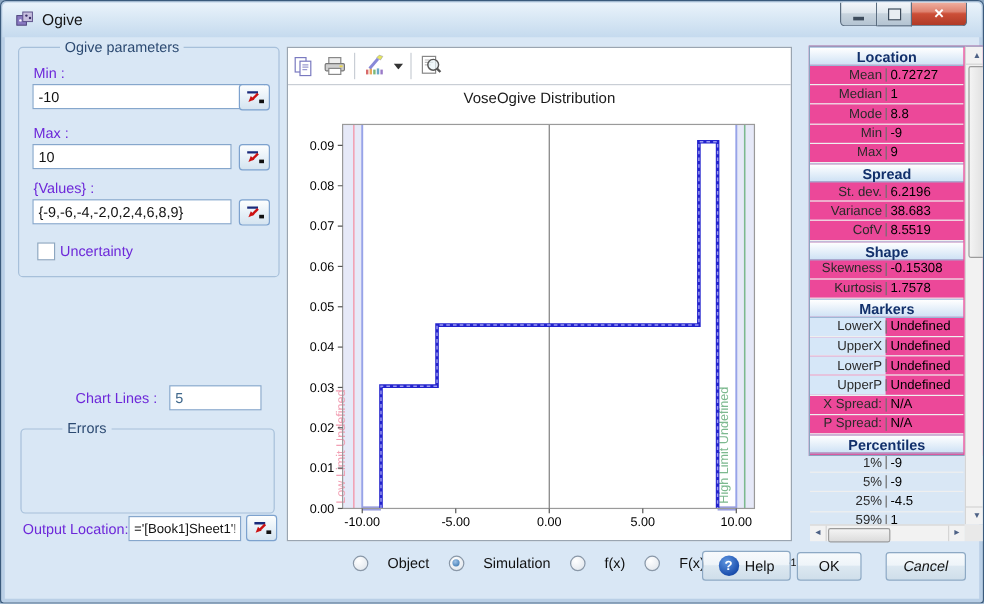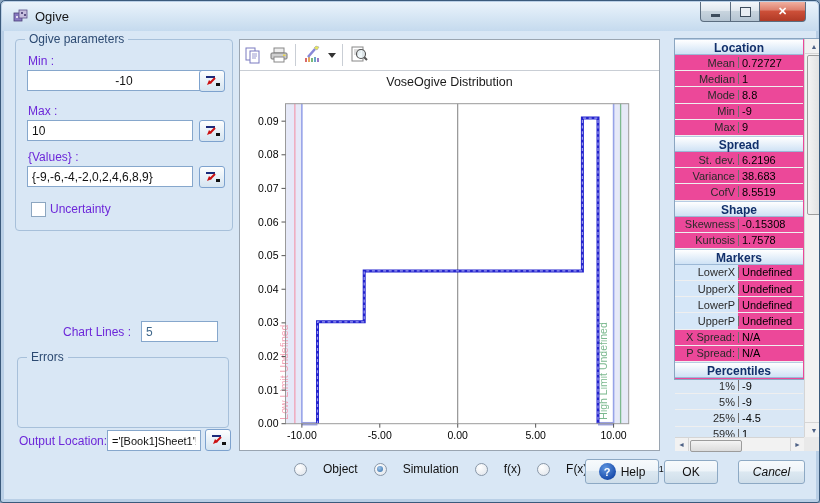--- a/index.html
+++ b/index.html
@@ -11,21 +11,21 @@
   .app-icon{position:absolute;left:11px;top:6px;width:16px;height:16px;}
   .winbtns{position:absolute;top:0;right:12px;display:flex;}
   .wbtn{height:19px;border:1px solid #5b6d80;border-top:none;display:flex;align-items:center;justify-content:center;font-size:10px;color:#36424e;background:linear-gradient(180deg,#f4f7fa,#dfe7ee 45%,#c8d4de 50%,#b4c4d2);}
   .wbtn.min{width:29px;border-radius:0 0 0 4px;}
   .wbtn.max{width:28px;border-left:none;}
   .wbtn.close{width:45px;border-left:none;border-radius:0 0 4px 0;background:linear-gradient(180deg,#f0b0a0 0%,#de8270 40%,#cc4f38 50%,#b03a26 100%);color:#fff;font-weight:bold;font-size:11px;}
   .glyph-min{width:9px;height:3px;background:#3d4c5c;margin-top:8px;}
   .glyph-max{width:9px;height:8px;border:1px solid #3d4c5c;background:#e9eef3;}
   
   .groupbox{position:absolute;border:1px solid #a7c0da;border-radius:4px;}
-  .grouplabel{position:absolute;font-size:12px;color:#2c4a72;background:#d9e7f5;padding:0 4px;}
+  .grouplabel{position:absolute;font-size:12px;color:#2c4a72;background:#d9e7f5;padding:0 4px;margin-left:25px;}
   .fieldlabel{position:absolute;font-size:12px;color:#6d28d9;}
   .tb{position:absolute;background:#fff;border:1px solid #86a7cc;font-family:"Liberation Sans",sans-serif;font-size:12px;color:#111;padding:1px 4px;box-sizing:border-box;}
   .picker{position:absolute;width:26px;height:22px;background:linear-gradient(180deg,#fdfefe,#e8f1f8 50%,#d5e4f0);border:1px solid #7da2ce;border-radius:3px;padding:0;display:flex;align-items:center;justify-content:center;}
   .checkbox{position:absolute;width:13px;height:13px;background:#fff;border:1px solid #8ca6c0;}
   
   .chart-panel{position:absolute;left:238px;top:38px;width:421px;height:412px;background:#fff;border:1px solid #9aa5b1;box-sizing:border-box;}
   .chart-toolbar{position:absolute;left:0;top:0;right:0;height:30px;border-bottom:1px solid #c9ced5;display:flex;align-items:center;}
   .tbicon{width:26px;height:24px;display:flex;align-items:center;justify-content:center;}
   .tbsep{width:1px;height:22px;background:#c9ced5;margin:0 3px;}
   .chart-title{position:absolute;left:0;top:35px;width:100%;text-align:center;font-size:12.5px;color:#1a1a1a;}
@@ -77,21 +77,21 @@
       <div class="wbtn close">
           <span>✕</span>
         </div>
     </div>
   </div>
 
   <div class="groupbox" style="left:14px;top:38px;width:216px;height:190px;"></div>
   <span class="grouplabel" style="left:24px;top:31px;">Ogive parameters</span>
 
   <span class="fieldlabel" style="left:27px;top:53px;">Min :</span>
-  <input class="tb" style="left: 26px; top: 69px; width: 194px; height: 21px; text-align: center;" value="-10">
+  <input class="tb" style="left: 26px; top: 69px; width: 194px; height: 21px;" value="-10">
   <button class="picker" style="left:198px;top:69px;">
     <svg width="17" height="14" viewBox="0 0 17 14">
       <path d="M2 3 H11" stroke="#1a2a7a" stroke-width="2" fill="none"></path>
       <path d="M11 4 L6 9" stroke="#cc1111" stroke-width="2" fill="none"></path>
       <path d="M3 11 L8 9 L5 6 Z" fill="#cc1111"></path>
       <rect x="12" y="9" width="4" height="3" fill="#111"></rect>
     </svg>
   </button>
 
   <span class="fieldlabel" style="left:27px;top:103px;">Max :</span>

